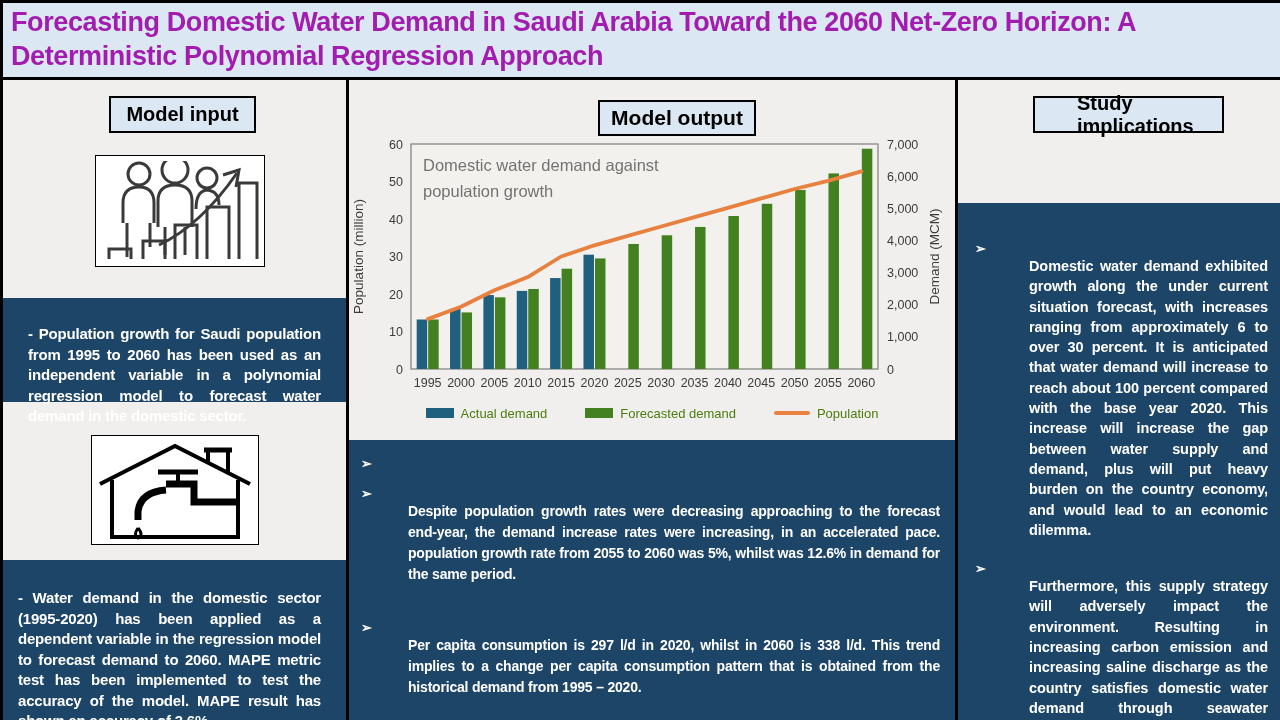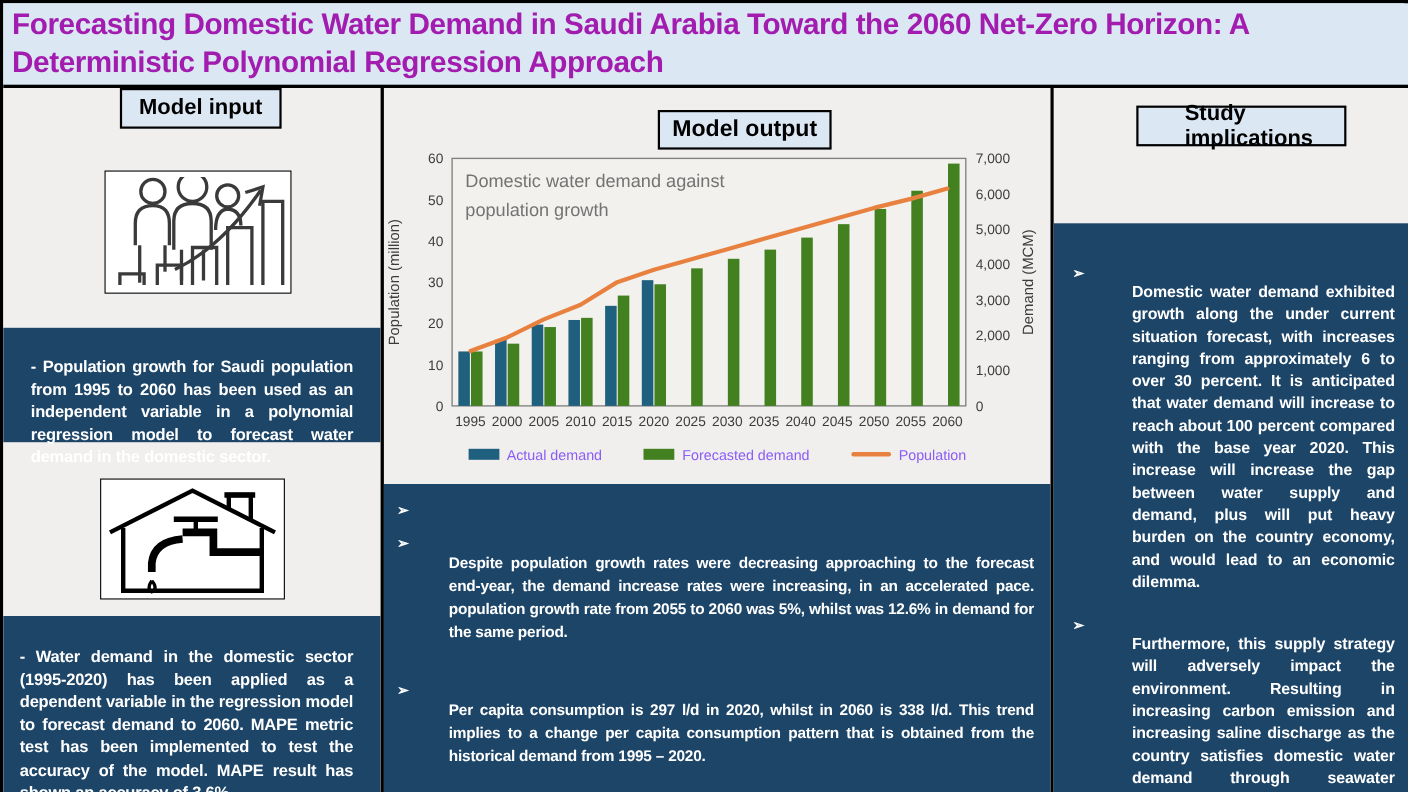--- a/index.html
+++ b/index.html
@@ -46,21 +46,21 @@
   
   .chart-wrap{position:absolute;left:0;top:58px;width:606px;height:300px;}
   .chart-title{
     position:absolute;left:74px;top:15px;width:262px;
     font-size:16.5px;line-height:1.55;color:#737373;font-weight:normal;
   }
   .legend{
     position:absolute;left:0;top:263px;width:606px;height:24px;
     display:flex;align-items:center;justify-content:center;gap:38px;
   }
-  .legend-item{display:flex;align-items:center;gap:7px;font-size:13px;color:#8b5cf6;}
+  .legend-item{display:flex;align-items:center;gap:7px;font-size:13px;color:#4d7c0f;}
   .legend-swatch{width:28px;height:10px;display:inline-block;}
   .legend-swatch.line{width:36px;height:4px;border-radius:2px;}
   .bullets{box-sizing:border-box;}
   .mid-navy{top:360px;bottom:0;padding:16px 0 0 0;}
   .bullet-row{display:flex;align-items:flex-start;}
   .bullet-marker{flex:0 0 auto;color:#fff;}
   .mid-navy .bullet-row{margin-bottom:15px;}
   .mid-navy .bullet-marker{width:44px;padding-left:12px;font-size:13px;box-sizing:border-box;}
   .mid-navy p{font-size:14px;line-height:1.5;letter-spacing:-0.2px;width:538px;}
   .mid-navy .bullet-row:nth-child(2){margin-bottom:20px;}
@@ -76,21 +76,21 @@
 </head>
 <body>
 
 <div class="page">
 
   <div class="header">
     <h1>Forecasting Domestic Water Demand in Saudi Arabia Toward the 2060 Net-Zero Horizon: A Deterministic Polynomial Regression Approach</h1>
   </div>
 
   <div class="col col-left">
-    <div class="chip" style="left:106px;top:0;width:147px;height:37px;font-size:20px;">
+    <div class="chip" style="left:106px;top:16px;width:147px;height:37px;font-size:20px;">
       <span>Model input</span>
     </div>
 
     <div class="iconbox" style="left:92px;top:75px;width:170px;height:112px;">
       <svg width="158" height="100" viewBox="0 0 158 100">
         <g fill="none" stroke="#3a3a3a" stroke-width="3">
 
           <circle cx="38" cy="13" r="11"></circle>
           <circle cx="74" cy="9" r="13"></circle>
           <circle cx="106" cy="17" r="10"></circle>

